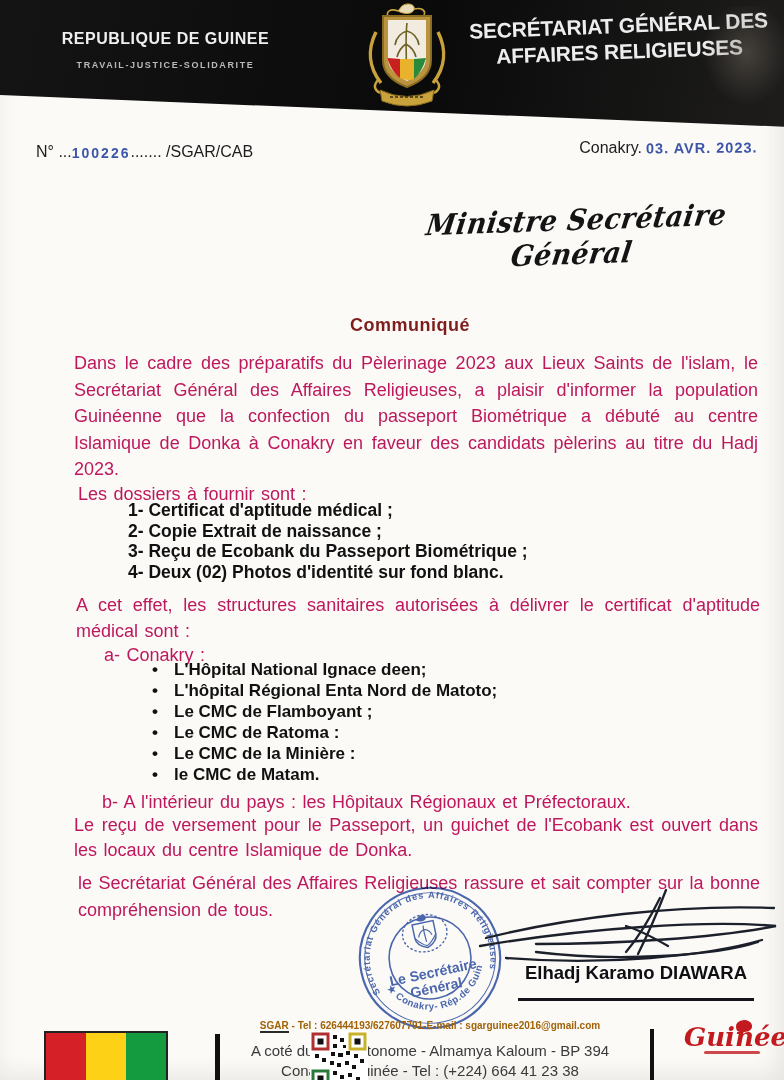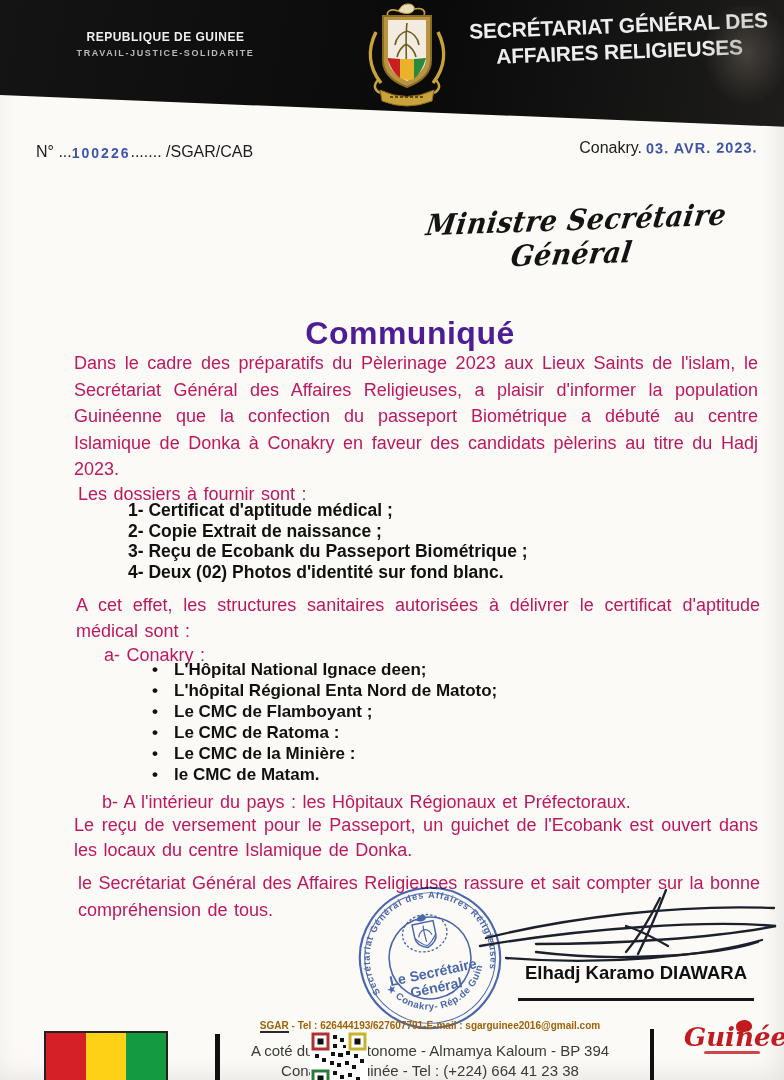--- a/index.html
+++ b/index.html
@@ -4,39 +4,39 @@
 <style>
   html,body{margin:0;padding:0;background:#d8d8d4;}
   .page{position:relative;width:784px;height:1080px;background:#fbfaf7;overflow:hidden;
         font-family:"Liberation Sans",sans-serif;color:#1d1d1d;
         box-shadow:inset -8px 0 22px rgba(0,0,0,.05), inset 0 -10px 24px rgba(0,0,0,.04);}
   
   .band{position:absolute;top:0;left:0;width:784px;height:132px;
         background:linear-gradient(100deg,#141414 0%,#0a0a0a 55%,#1e1d1c 100%);
         clip-path:polygon(0 0,100% 0,100% 96%,0 72%);}
   .band-left{position:absolute;top:30px;left:58px;width:215px;text-align:center;}
-  .band-left .t1{font-size:12px;font-weight:700;color:#efefef;letter-spacing:.5px;white-space:nowrap;}
-  .band-left .t2{font-size:9px;font-weight:700;color:#b9b9b9;letter-spacing:1.6px;margin-top:4px;white-space:nowrap;}
+  .band-left .t1{font-size:16px;font-weight:700;color:#efefef;letter-spacing:.5px;white-space:nowrap;}
+  .band-left .t2{font-size:9px;font-weight:700;color:#b9b9b9;letter-spacing:1.6px;margin-top:12px;white-space:nowrap;}
   .band-right{position:absolute;top:13px;left:468px;width:302px;text-align:center;
               font-size:21px;font-weight:700;color:#ededed;line-height:26px;
               transform:rotate(-2.2deg);letter-spacing:-.2px;}
   .faint-emblem{position:absolute;top:6px;right:0;width:84px;height:104px;
               background:radial-gradient(ellipse at 55% 45%,rgba(120,112,100,.45),rgba(0,0,0,0) 65%);}
   .crest{position:absolute;top:2px;left:350px;}
   
   .ref-left{position:absolute;top:143px;left:36px;font-size:16px;color:#1c1c1c;}
   .ref-num{color:#3c55a8;font-weight:700;font-size:14px;letter-spacing:2px;position:relative;top:1px;}
   .ref-right{position:absolute;top:139px;right:26px;font-size:16px;color:#1c1c1c;}
   .date-stamp{color:#3c55a8;font-weight:700;font-size:14.5px;letter-spacing:1px;display:inline-block;transform:rotate(-.5deg);}
   
   .script-head{position:absolute;top:203px;left:398px;width:352px;text-align:center;
                font-family:"DejaVu Serif",serif;font-style:italic;font-weight:700;font-size:29px;
                color:#141414;transform:rotate(-2deg) skewX(-10deg) scaleX(.92);letter-spacing:.5px;}
   .doc-title{position:absolute;top:315px;left:110px;width:600px;text-align:center;
-             font-size:32px;font-weight:700;letter-spacing:.5px;color:#4c1d95;}
+             font-size:18px;font-weight:700;letter-spacing:.5px;color:#7f1d1d;}
   
   .para{position:absolute;font-size:18px;line-height:26px;text-align:justify;color:#be185d;word-spacing:1.5px;}
   .p-intro{top:350px;left:74px;width:684px;line-height:26.5px;}
   .p-dossiers{top:481px;left:78px;width:500px;text-align:left;}
   .num-list{position:absolute;top:500px;left:104px;font-size:17.5px;font-weight:700;line-height:20.5px;color:#111;margin-left:24px;}
   .num-list div{white-space:nowrap;}
   .p-effet{top:592px;left:76px;width:684px;line-height:26px;}
   .p-conakry{top:642px;left:104px;width:300px;text-align:left;}
   .bullet-list{position:absolute;top:659px;left:152px;font-size:17px;font-weight:700;line-height:21px;color:#111;}
   .b-row{white-space:nowrap;}

